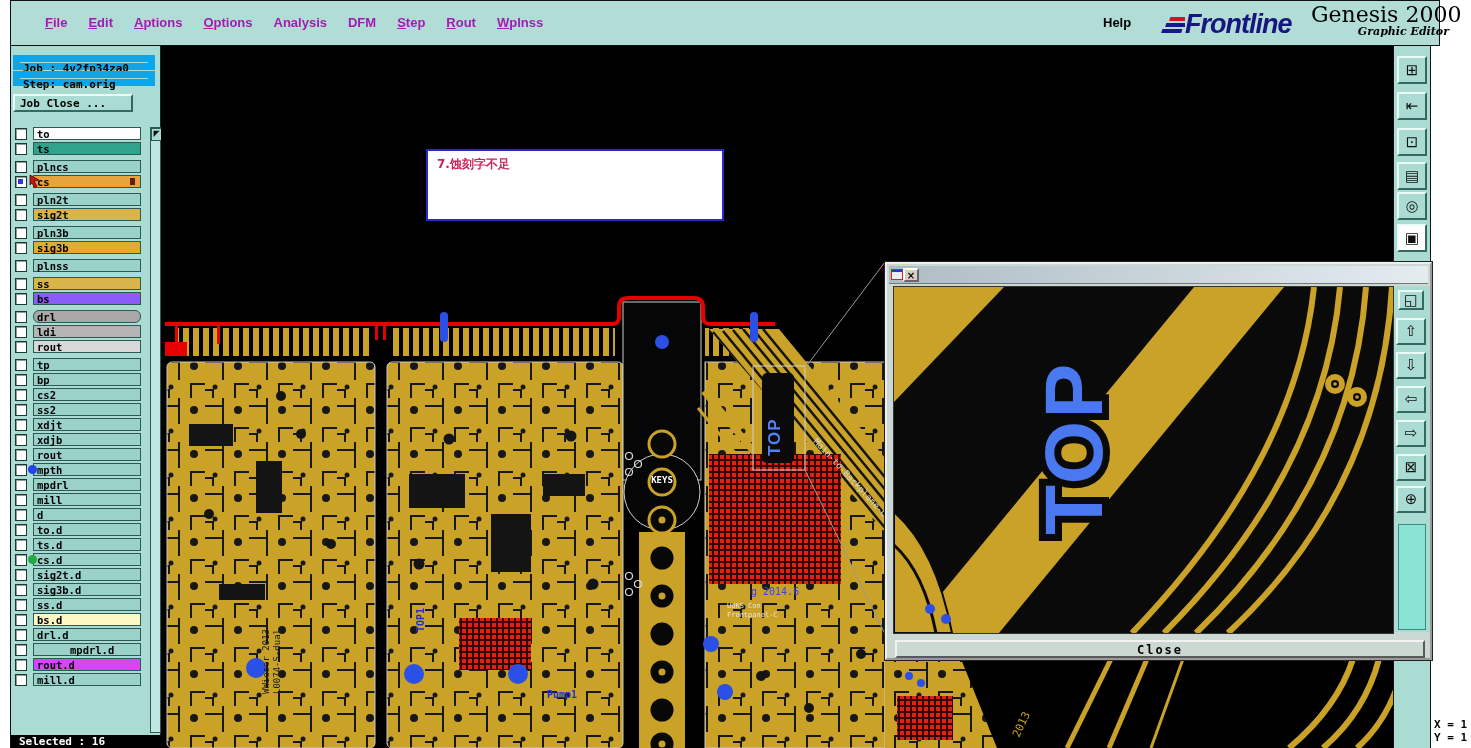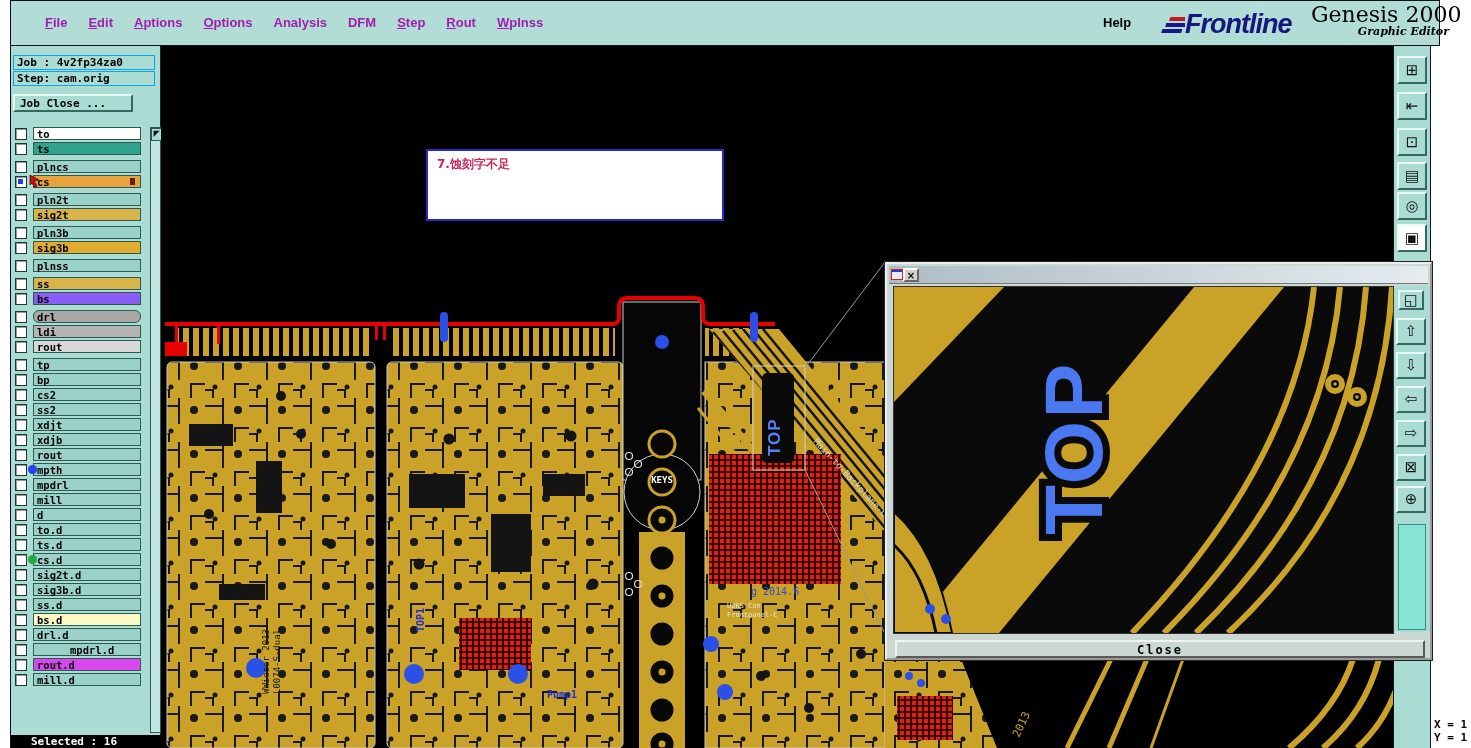--- a/index.html
+++ b/index.html
@@ -16,21 +16,21 @@
   .help{position:absolute;left:1092px;top:14px;font:bold 13px "Liberation Sans",sans-serif;color:#000;}
   .brand{position:absolute;left:1146px;top:8px;display:flex;align-items:center;}
   .bword{font:bold italic 27px "Liberation Sans",sans-serif;color:#16167e;letter-spacing:-1px;}
   .genesis{position:absolute;left:1300px;top:1px;width:138px;}
   .gname{font:22px "DejaVu Serif",serif;color:#000;white-space:nowrap;}
   .gsub{font:bold italic 11px "DejaVu Serif",serif;color:#000;text-align:right;margin-top:-2px;}
 
   
   .sidebar{position:absolute;left:10px;top:46px;width:151px;height:702px;background:#aadcd4;
            border-left:1px solid #111;border-right:1px solid #0a2a26;box-sizing:border-box;}
-  .jobbox,.stepbox{position:absolute;left:2px;width:142px;height:15px;border:1px solid #0ea5e9;
+  .jobbox,.stepbox{position:absolute;left:2px;width:142px;height:15px;border:7px solid #0ea5e9;
            font:bold 11px "DejaVu Sans Mono",monospace;color:#000;line-height:14px;padding-left:3px;
            background:#aadcd4;box-sizing:border-box;}
   .jobbox{top:9px;} .stepbox{top:25px;}
   .jmx{position:absolute;left:2px;top:48px;width:120px;height:18px;background:#aadcd4;
        border:2px solid;border-color:#eafaf6 #356a62 #356a62 #eafaf6;
        font:bold 11px "DejaVu Sans Mono",monospace;color:#000;text-align:left;padding:1px 0 0 5px;box-sizing:border-box;}
   .llist{position:absolute;left:0;top:81px;width:138px;height:606px;overflow:hidden;}
   .lrow{position:relative;display:flex;align-items:center;height:13px;margin:0 0 2px 4px;}
   .lrow.gap{margin-top:5px;}
   .chk{width:10px;height:10px;background:#fff;border:1px solid #1a3a34;box-shadow:inset 1px 1px 0 #999;
@@ -39,21 +39,21 @@
   .lab{display:block;width:108px;height:13px;line-height:12px;padding-left:3px;
        font:bold 10.5px "DejaVu Sans Mono",monospace;color:#000;border:1px solid #2a5a52;box-sizing:border-box;}
   .ldot{position:absolute;left:13px;top:2px;width:9px;height:9px;border-radius:50%;z-index:2;}
   .cursor{position:absolute;left:14px;top:0;z-index:3;}
   .lmark{position:absolute;right:14px;top:3px;width:5px;height:7px;background:#6a1a10;z-index:2;}
   .lscroll{position:absolute;left:139px;top:81px;width:11px;height:606px;background:#bfe6e0;
            border:1px solid #2a5a52;box-sizing:border-box;}
   .lscroll .up{position:absolute;left:0;top:0;width:9px;height:11px;background:#aadcd4;
            border:1px solid #2a5a52;font:8px "DejaVu Sans",sans-serif;line-height:10px;text-align:center;color:#111;}
   .selbar{position:absolute;left:0;top:689px;width:151px;height:13px;background:#000;color:#fff;
-          font:bold 11px "DejaVu Sans Mono",monospace;line-height:13px;padding-left:20px;box-sizing:border-box;}
+          font:bold 11px "DejaVu Sans Mono",monospace;line-height:13px;padding-left:8px;box-sizing:border-box;}
 
   
   .canvas{position:absolute;left:161px;top:46px;width:1232px;height:702px;background:#000;overflow:hidden;}
 
   
   .rtools{position:absolute;left:1393px;top:46px;width:38px;height:702px;background:#aadcd4;
           border-left:1px solid #111;border-right:1px solid #111;box-sizing:border-box;}
   .tbtn{position:absolute;left:3px;width:30px;height:28px;background:#aadcd4;
         border:2px solid;border-color:#eafaf6 #356a62 #356a62 #eafaf6;
         display:flex;align-items:center;justify-content:center;box-sizing:border-box;}

